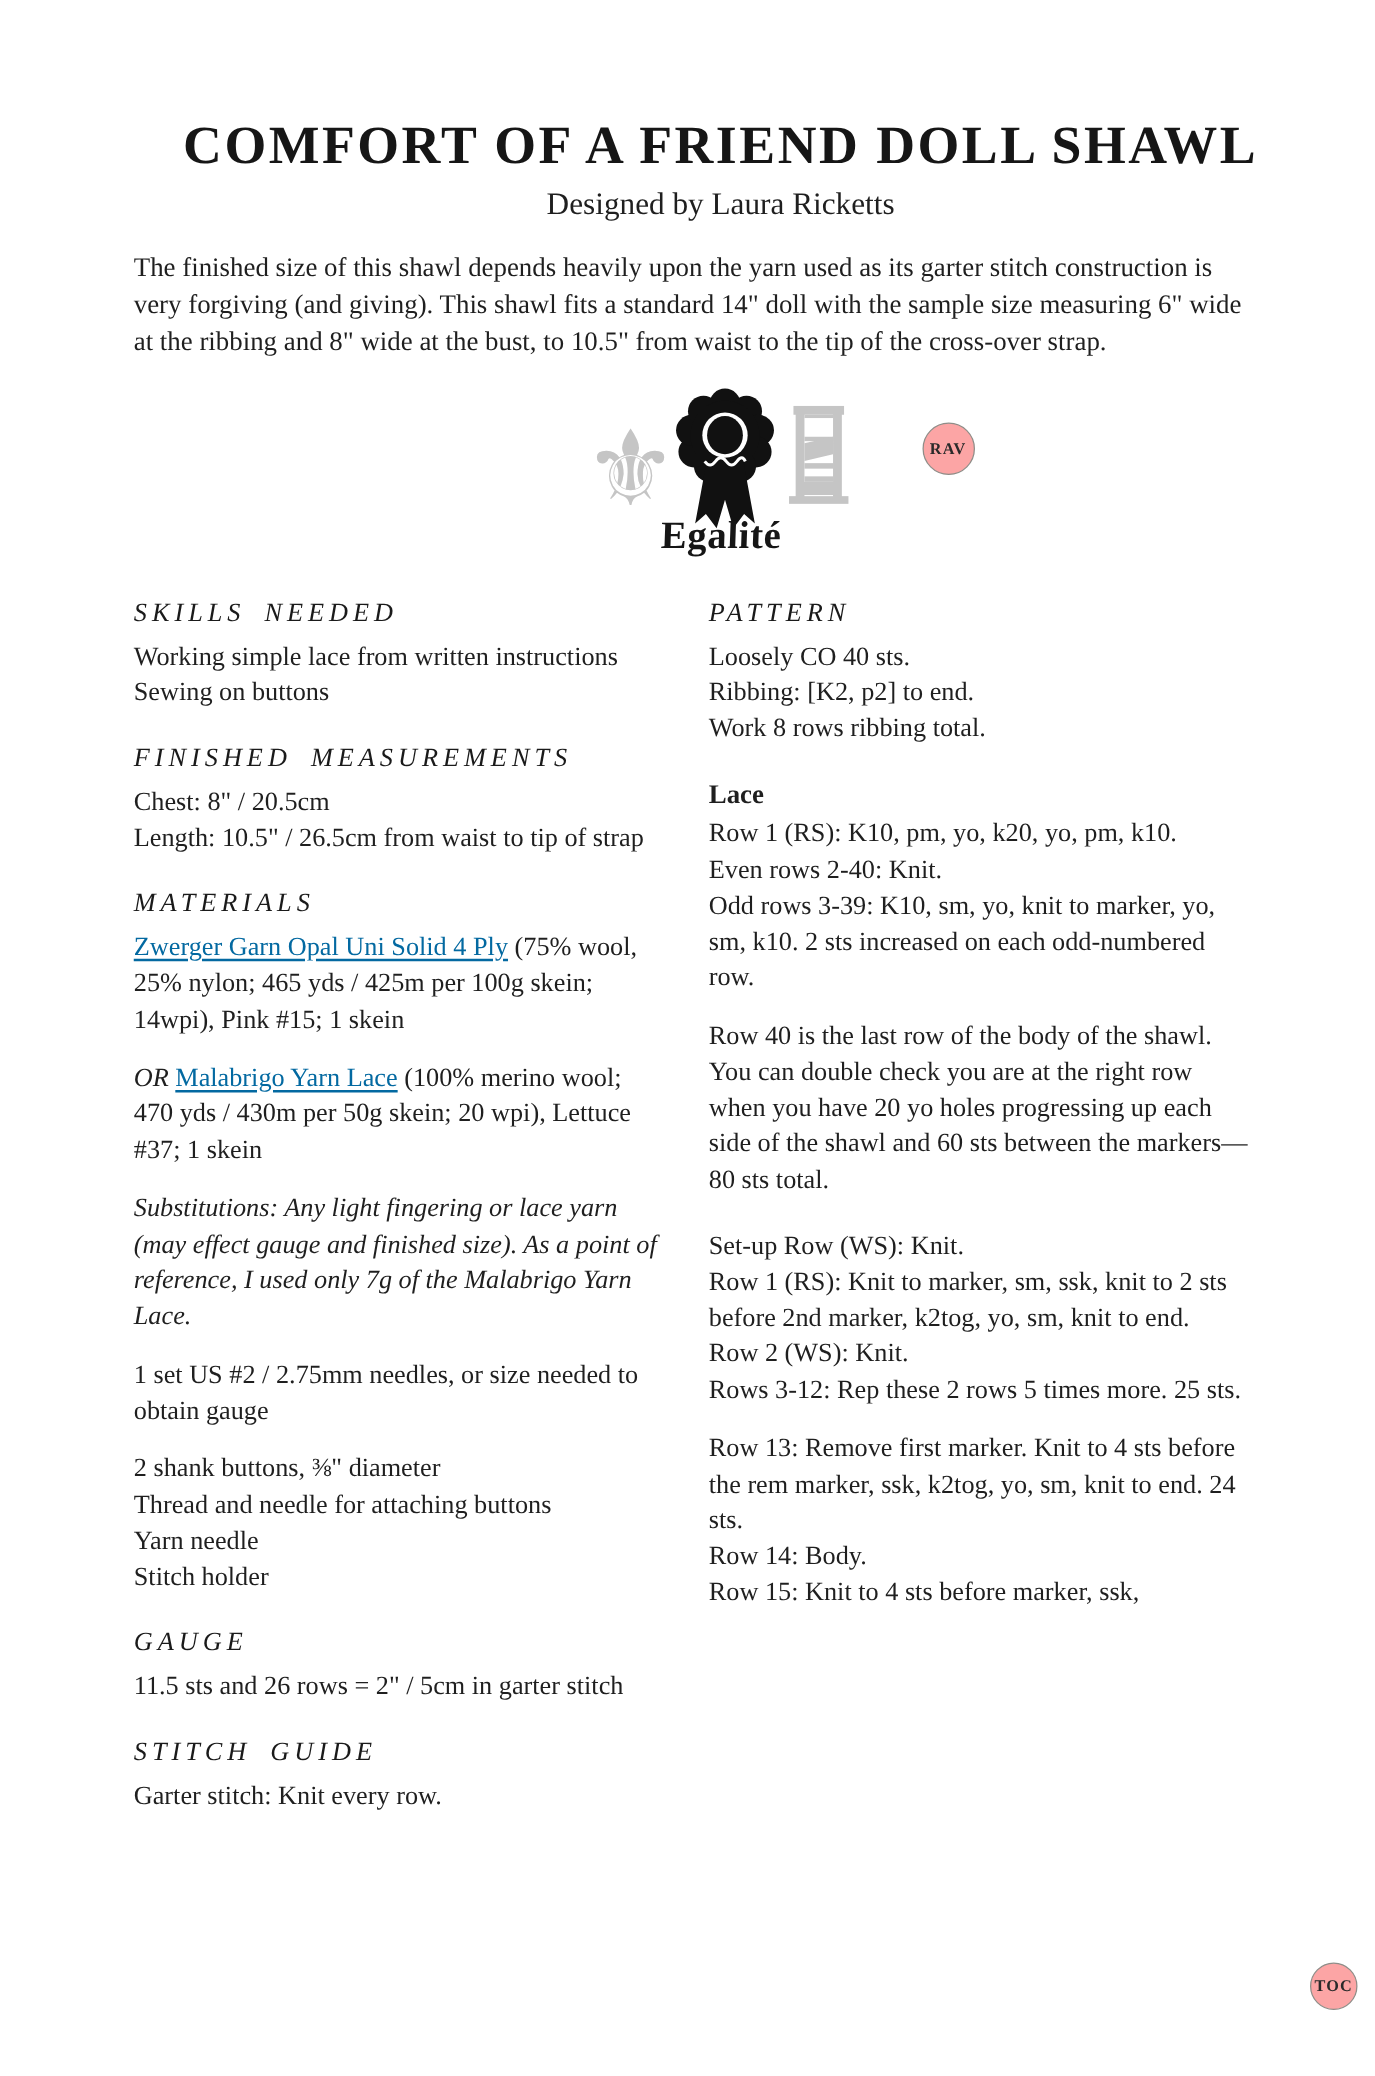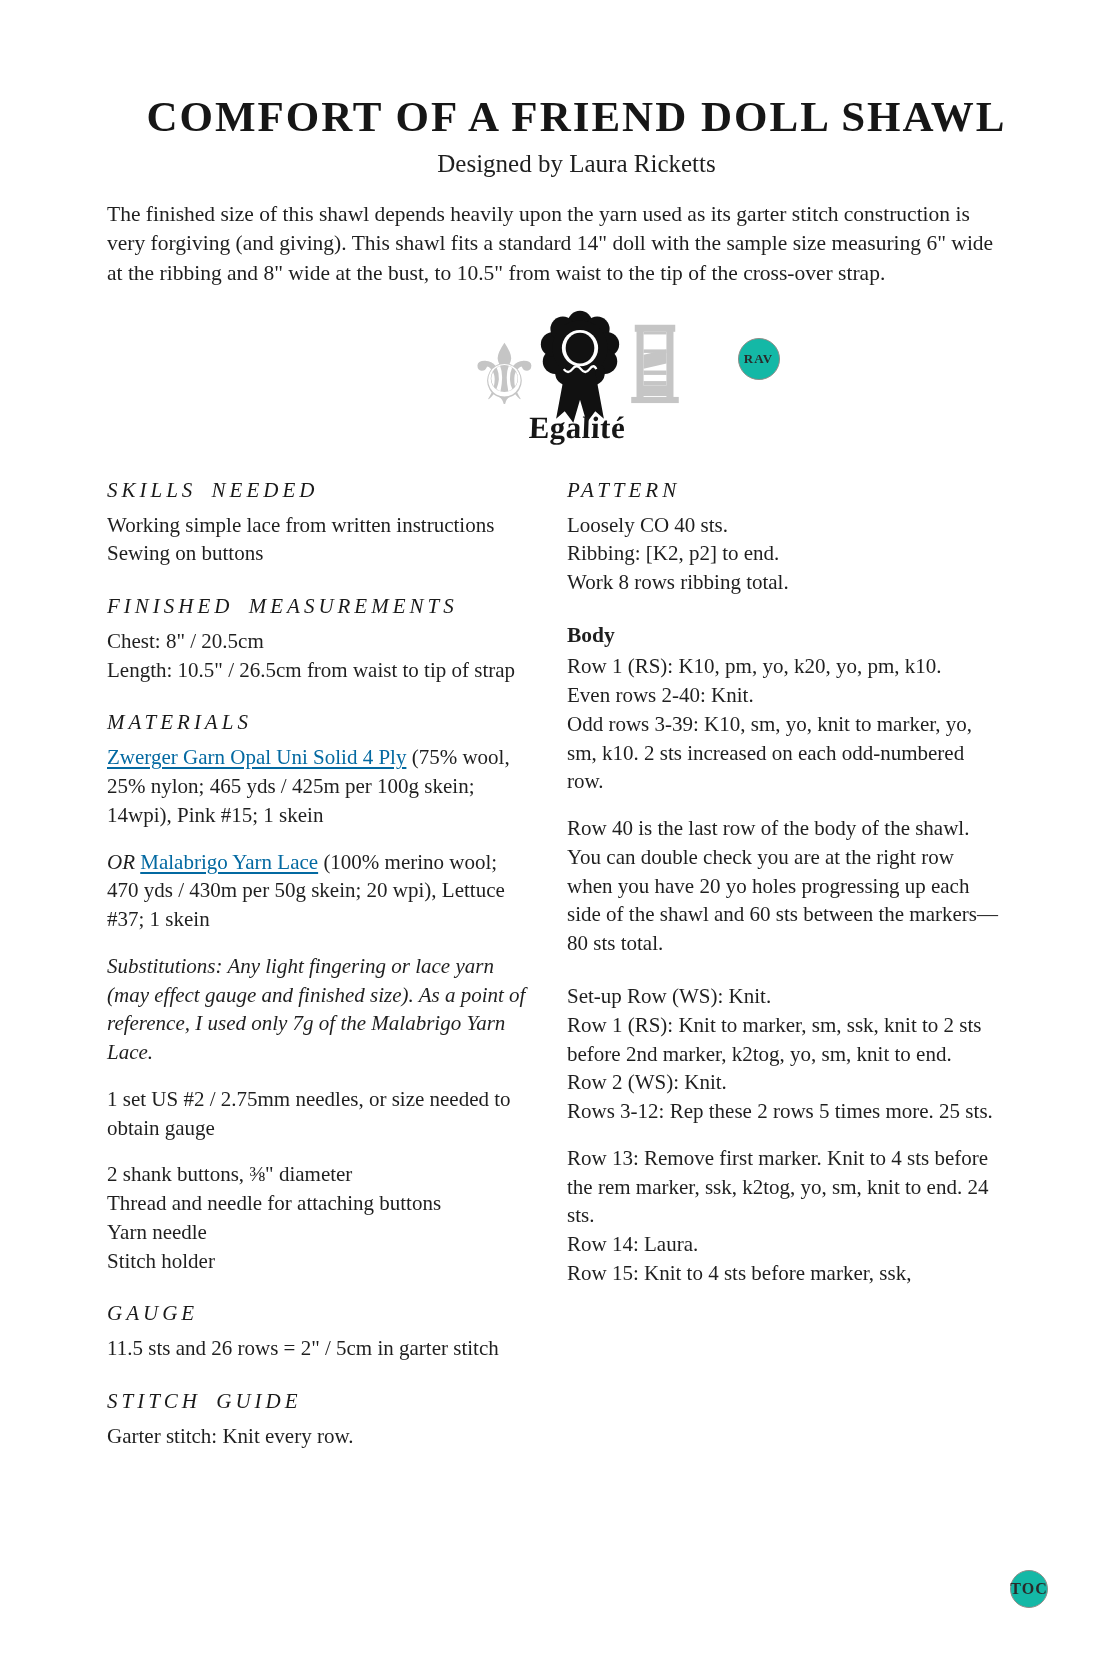--- a/index.html
+++ b/index.html
@@ -27,27 +27,27 @@
   }
   .rosette-svg{display:block;margin:0 -4px;}
   .guillotine-svg{display:block;margin-top:-10px;}
   .logo-caption{
     text-align:center;font-size:31px;font-weight:bold;color:#161616;
     margin-top:-26px;letter-spacing:0.5px;
     font-style:normal;transform:skewX(-2deg);
   }
   .badge{
     width:42px;height:42px;border-radius:50%;
-    background:#14b8a6;border:1px solid #8f8d88;
+    background:#fca5a5;border:1px solid #8f8d88;
     display:flex;align-items:center;justify-content:center;
     font-size:13px;font-weight:bold;letter-spacing:1px;color:#2a2a2a;
     box-sizing:border-box;
   }
   .rav-badge{position:absolute;right:-88px;top:30px;cursor:pointer;}
-  .toc-badge{position:absolute;left:1010px;top:1570px;width:38px;height:38px;font-size:16px;cursor:pointer;}
+  .toc-badge{position:absolute;left:1048px;top:1570px;width:38px;height:38px;font-size:13px;cursor:pointer;}
 
   
   .columns{display:flex;margin-top:30px;}
   .col-left{width:420px;flex:0 0 420px;}
   .col-right{margin-left:40px;width:437px;flex:0 0 437px;}
 
   .sec{margin-bottom:24px;}
   .sec-heading{
     font-style:italic;font-size:21px;letter-spacing:4px;word-spacing:6px;
     margin:0 0 6px 0;font-weight:normal;color:#1a1a1a;
@@ -156,39 +156,39 @@
     <div class="col-right body-text">
 
       <div class="sec">
         <h2 class="sec-heading">PATTERN</h2>
         <div class="line">Loosely CO 40 sts.</div>
         <div class="line">Ribbing: [K2, p2] to end.</div>
         <div class="line">Work 8 rows ribbing total.</div>
       </div>
 
       <div class="sec">
-        <div class="bold-sub">Body</div>
+        <div class="bold-sub">Lace</div>
         <div class="para">
           <div class="line">Row 1 (RS): K10, pm, yo, k20, yo, pm, k10.</div>
           <div class="line">Even rows 2-40: Knit.</div>
           <div class="line">Odd rows 3-39: K10, sm, yo, knit to marker, yo, sm, k10. 2 sts increased on each odd-numbered row.</div>
         </div>
         <p class="para">Row 40 is the last row of the body of the shawl. You can double check you are at the right row when you have 20 yo holes progressing up each side of the shawl and 60 sts between the markers—80 sts total.</p>
       </div>
 
       <div class="sec">
         <div class="para">
           <div class="line">Set-up Row (WS): Knit.</div>
           <div class="line">Row 1 (RS): Knit to marker, sm, ssk, knit to 2 sts before 2nd marker, k2tog, yo, sm, knit to end.</div>
           <div class="line">Row 2 (WS): Knit.</div>
           <div class="line">Rows 3-12: Rep these 2 rows 5 times more. 25 sts.</div>
         </div>
         <div class="para">
           <div class="line">Row 13: Remove first marker. Knit to 4 sts before the rem marker, ssk, k2tog, yo, sm, knit to end. 24 sts.</div>
-          <div class="line">Row 14: Laura.</div>
+          <div class="line">Row 14: Body.</div>
           <div class="line">Row 15: Knit to 4 sts before marker, ssk,</div>
         </div>
       </div>
 
     </div>
 
   </div>
 
 </div>
 

